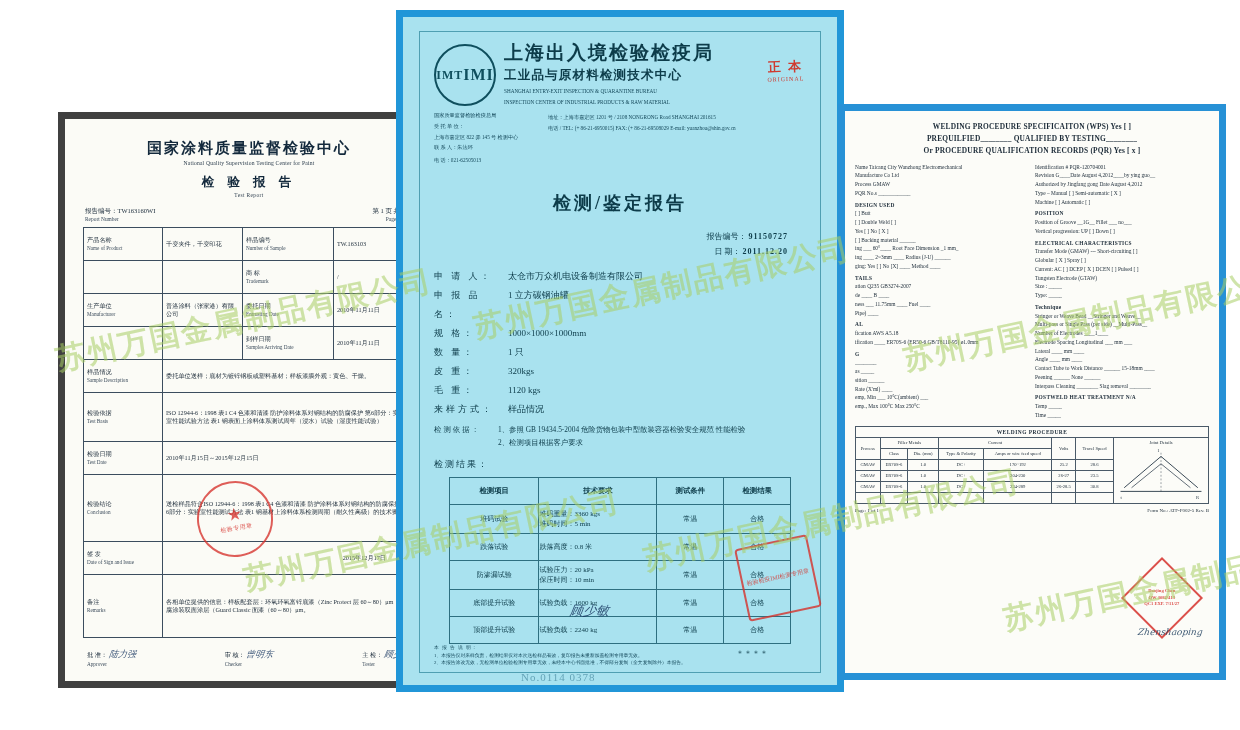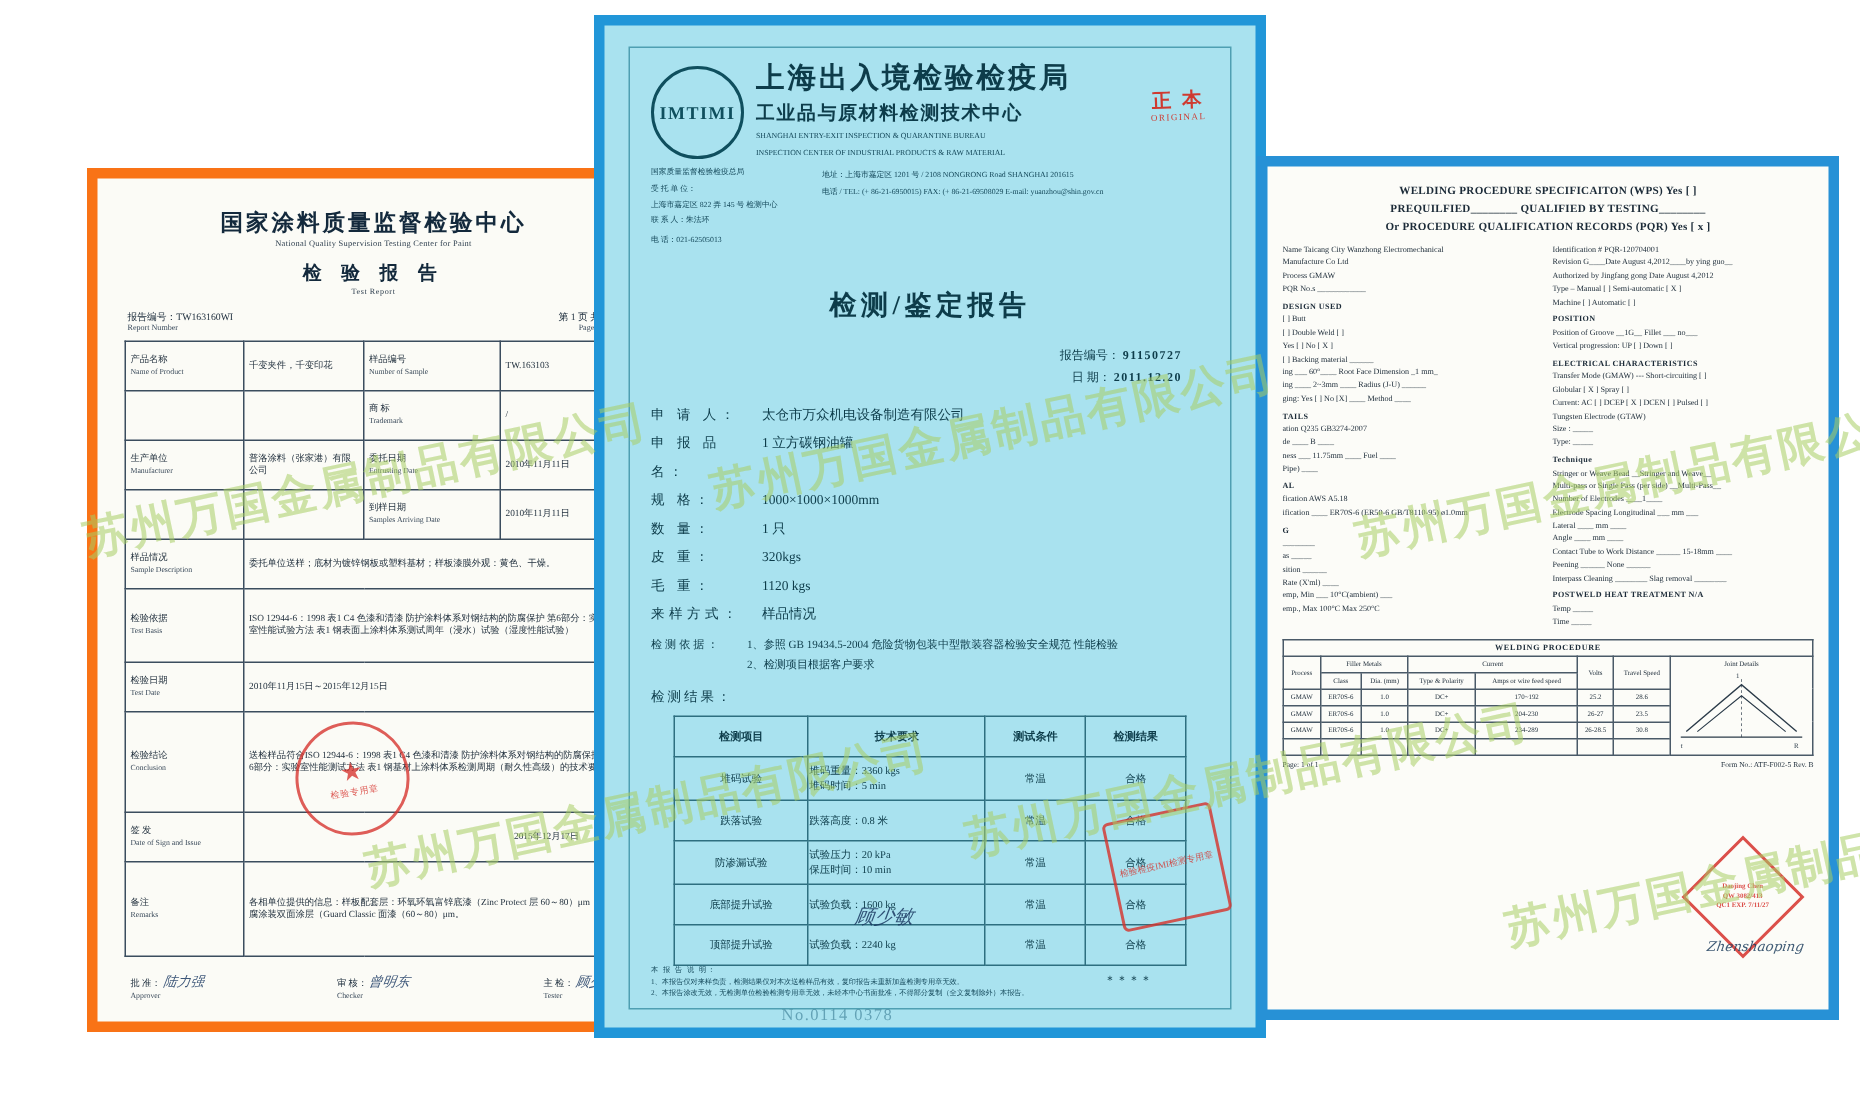--- a/index.html
+++ b/index.html
@@ -34,21 +34,21 @@
     position: relative;
     overflow: hidden;
   }
 
   
   #cert-left {
     left: 58px;
     top: 112px;
     width: 382px;
     height: 576px;
-    background: #f97316;
+    background: #404040;
   }
   
   #cert-center {
     left: 396px;
     top: 10px;
     width: 448px;
     height: 682px;
     background: #2196d8;
   }
   
@@ -211,21 +211,21 @@
     border: 2px solid #0f4f5e;
     display: flex;
     flex-direction: row;
     align-items: center;
     justify-content: center;
     color: #0f4f5e;
     flex: 0 0 auto;
     margin-top: 2px;
   }
   .c-logo .l1 { font-size: 12px; font-weight: bold; letter-spacing: 1px; line-height: 1; }
-  .c-logo .l2 { font-size: 12px; font-weight: bold; letter-spacing: 1px; line-height: 1; }
+  .c-logo .l2 { font-size: 16px; font-weight: bold; letter-spacing: 1px; line-height: 1; }
   .c-head-txt { flex: 1 1 auto; }
   .c-org-cn {
     font-size: 19px;
     font-weight: bold;
     color: #0d3c4a;
     letter-spacing: 2px;
     line-height: 1.15;
   }
   .c-org-cn2 {
     font-size: 12.5px;

